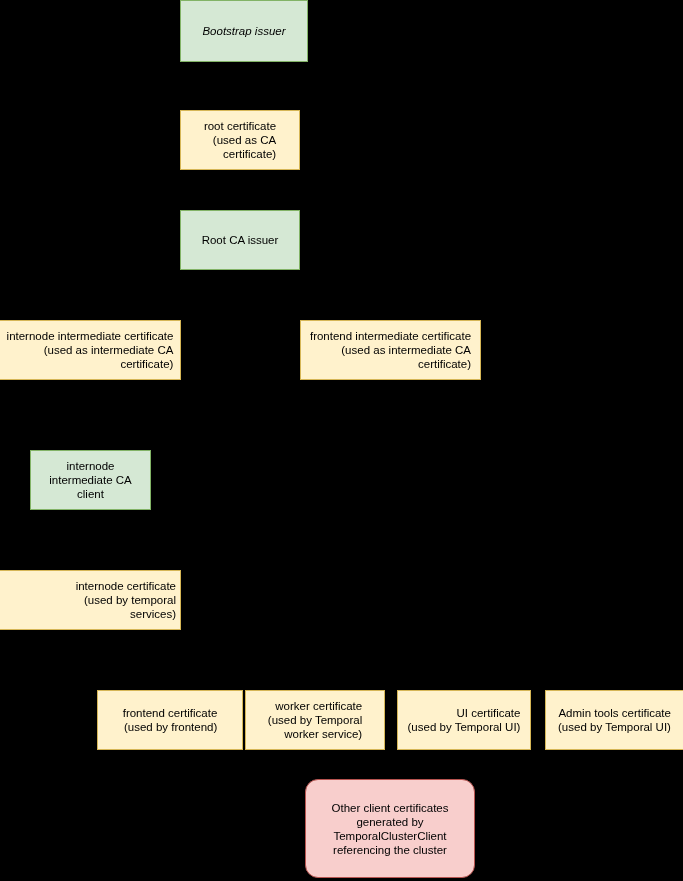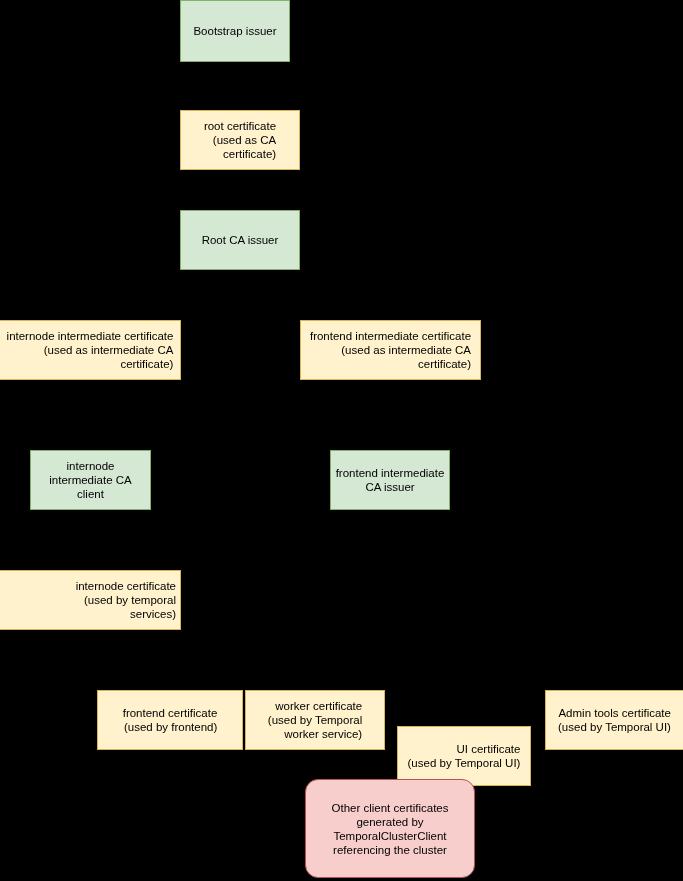--- a/index.html
+++ b/index.html
@@ -93,21 +93,21 @@
       <div class="edge" style="left: 464px; top: 600px; width: 1px; height: 84px; background: rgb(0, 0, 0);"></div>
       <div class="arrowhead" style="left: 460px; top: 684px; border-top-color: rgb(0, 0, 0);"></div>
       <div class="edge" style="left: 390px; top: 510px; width: 1px; height: 90px; background: rgb(0, 0, 0);"></div>
       <div class="edge" style="left: 390px; top: 600px; width: 226px; height: 1px; background: rgb(0, 0, 0);"></div>
       <div class="edge" style="left: 615px; top: 600px; width: 1px; height: 84px; background: rgb(0, 0, 0);"></div>
       <div class="arrowhead" style="left: 611px; top: 684px; border-top-color: rgb(0, 0, 0);"></div>
       <div class="edge" style="left: 390px; top: 510px; width: 1px; height: 263px; background: rgb(0, 0, 0);"></div>
       <div class="arrowhead" style="left: 386px; top: 773px; border-top-color: rgb(0, 0, 0);"></div>
     </div>
 
-  <div class="node issuer" style="left:180px; top:0px; width:110px; height:62px;">
+  <div class="node issuer" style="left:180px; top:0px; width:128px; height:62px;font-style:italic;">
     <span>Bootstrap issuer</span>
   </div>
 
   <div class="node cert" style="left:180px; top:110px; width:120px; height:60px;">
     <span>root certificate
 (used as CA
 certificate)</span>
   </div>
 
   <div class="node issuer" style="left:180px; top:210px; width:120px; height:60px;">
@@ -125,42 +125,38 @@
 (used as intermediate CA
 certificate)</span>
   </div>
 
   <div class="node issuer" style="left:30px; top:450px; width:121px; height:60px;">
     <span>internode
 intermediate CA
 client</span>
   </div>
 
-  <div class="node issuer" style="left:330px; top:450px; width:120px; height:60px;">
-    <span>frontend intermediate
-CA issuer</span>
-  </div>
 
   <div class="node cert" style="left:-1px; top:570px; width:182px; height:60px;padding-left:48px;">
     <span>internode certificate
 (used by temporal services)</span>
   </div>
 
   <div class="node cert" style="left:97px; top:690px; width:146px; height:60px;">
     <span>frontend certificate
 (used by frontend)</span>
   </div>
 
   <div class="node cert" style="left:245px; top:690px; width:140px; height:60px;">
     <span>worker certificate
 (used by Temporal
 worker service)</span>
   </div>
 
-  <div class="node cert" style="left:397px; top:690px; width:134px; height:60px;margin-top:36px;">
+  <div class="node cert" style="left:397px; top:690px; width:134px; height:60px;">
     <span>UI certificate
 (used by Temporal UI)</span>
   </div>
 
   <div class="node cert" style="left:545px; top:690px; width:139px; height:60px;">
     <span>Admin tools certificate
 (used by Temporal UI)</span>
   </div>
 
   <div class="node client" style="left:305px; top:779px; width:170px; height:99px;border-radius:13px;">

